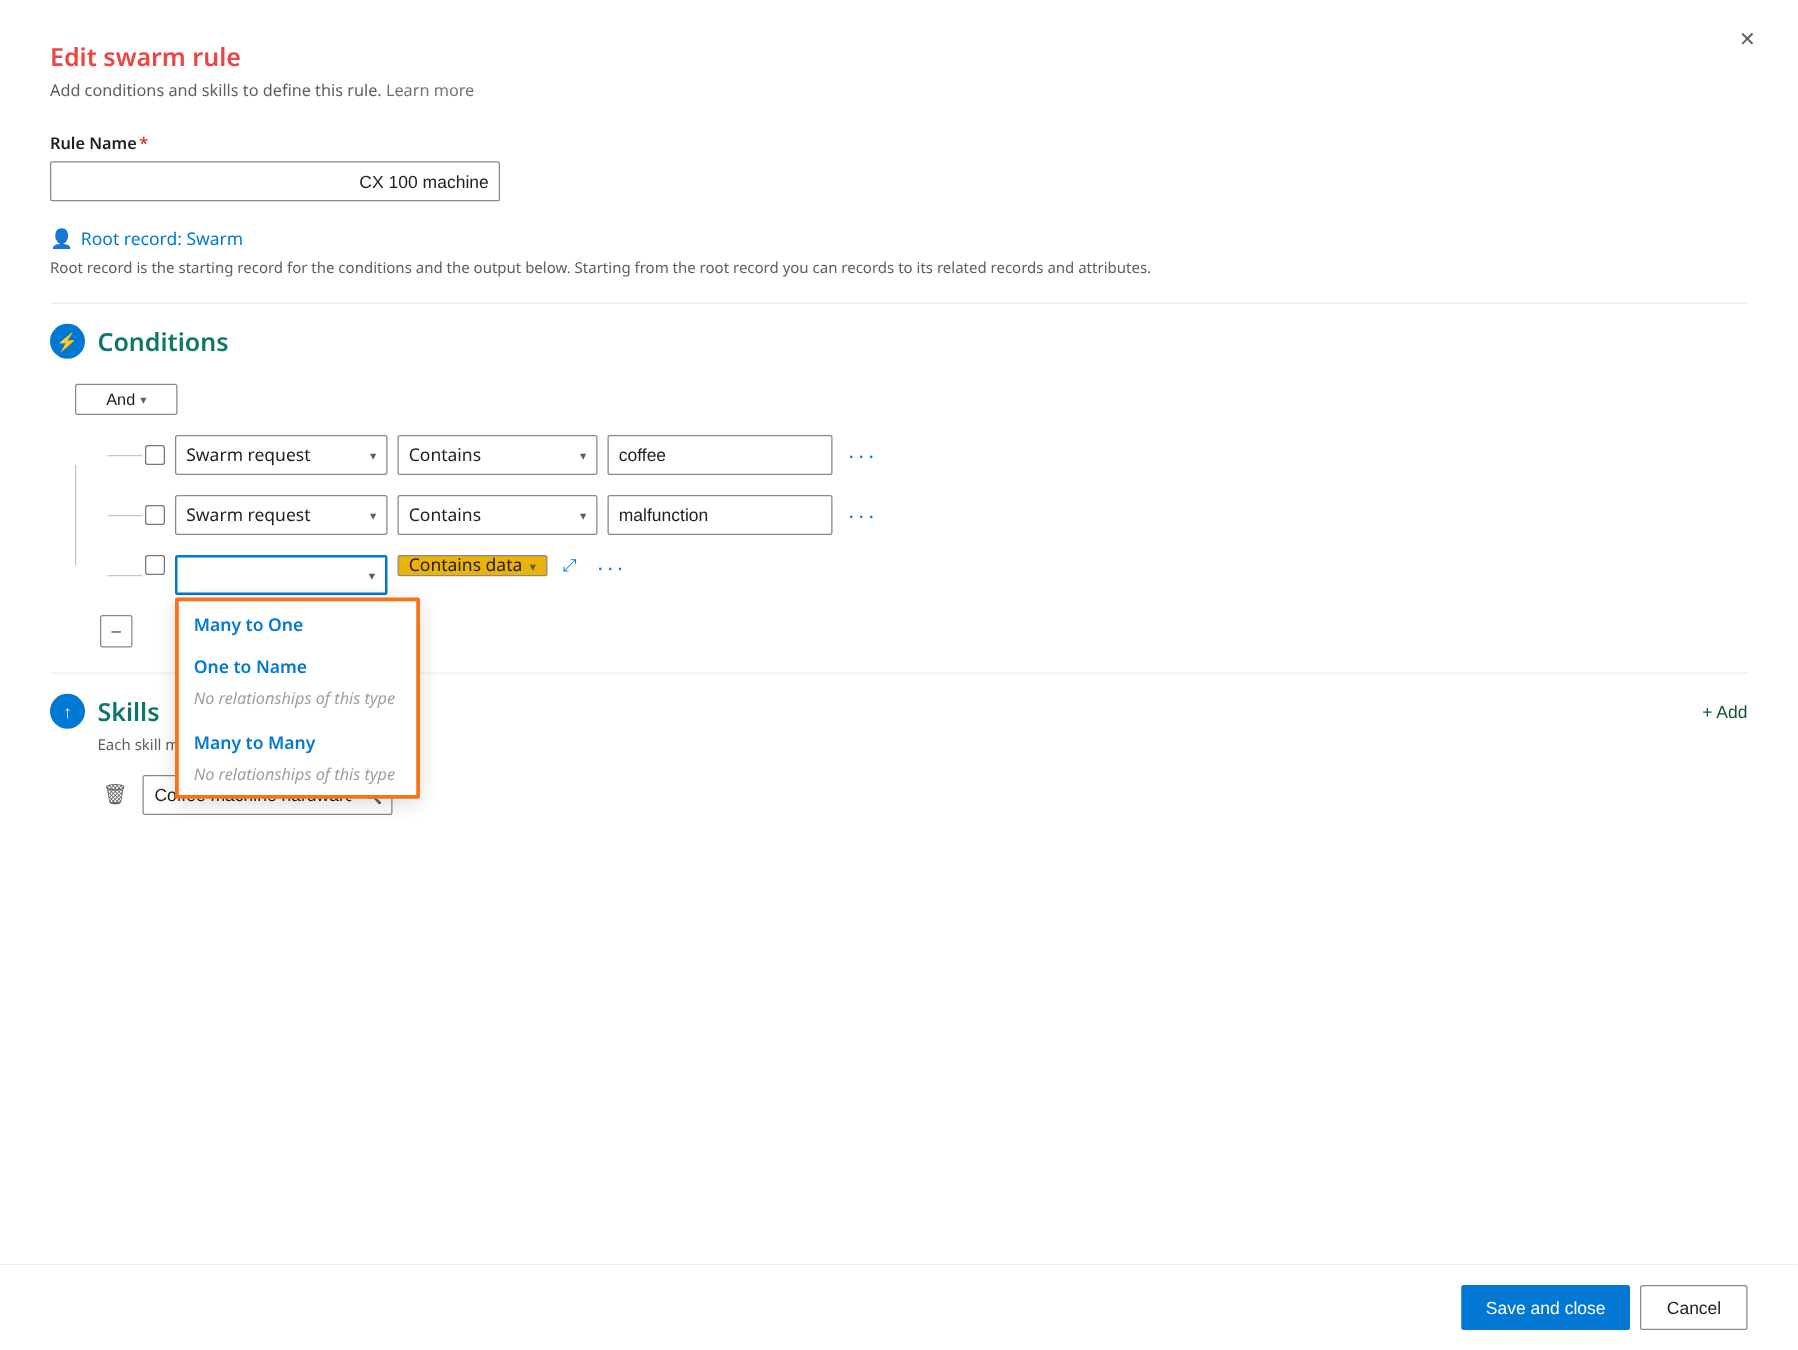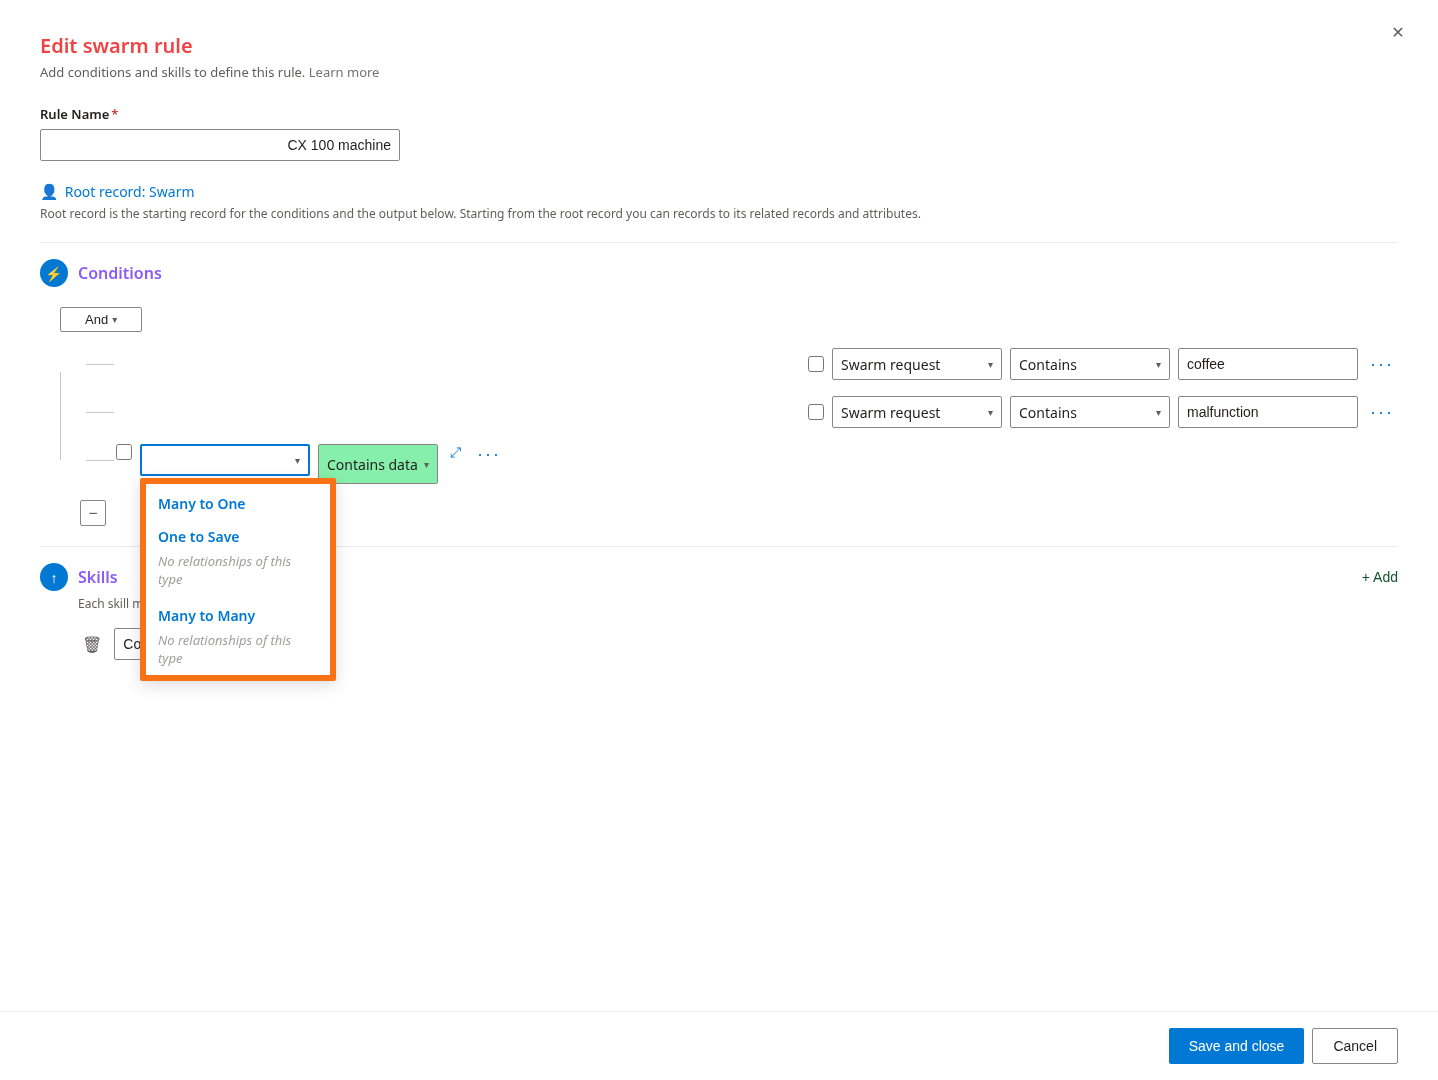--- a/index.html
+++ b/index.html
@@ -122,23 +122,23 @@
       border-radius: 50%;
       display: flex;
       align-items: center;
       justify-content: center;
       color: white;
       font-size: 14px;
       flex-shrink: 0;
     }
 
     .section-title {
-      font-size: 16px;
+      font-size: 20px;
       font-weight: 600;
-      color: #8b5cf6;
+      color: #0f766e;
     }
 
     .conditions-area {
       padding-left: 20px;
     }
 
     .and-button {
       display: inline-flex;
       align-items: center;
       gap: 4px;
@@ -152,21 +152,20 @@
       margin-bottom: 16px;
     }
 
     .condition-row {
       display: flex;
       align-items: center;
       gap: 8px;
       margin-bottom: 16px;
       padding-left: 40px;
       position: relative;
-      justify-content: flex-end;
     }
 
     .condition-row::before {
       content: '';
       position: absolute;
       left: 10px;
       top: 50%;
       width: 28px;
       height: 1px;
       background: #c8c6c4;
@@ -230,21 +229,21 @@
       align-items: center;
       letter-spacing: 2px;
     }
 
     
     .dropdown-popup {
       position: absolute;
       top: 100%;
       left: 0;
       background: #fff;
-      border: 6px solid #f97316;
+      border: 3px solid #f97316;
       box-shadow: 0 4px 16px rgba(0,0,0,0.14);
       z-index: 100;
       width: 196px;
       border-radius: 2px;
       margin-top: 2px;
     }
 
     .dropdown-popup-item {
       padding: 8px 12px;
       cursor: pointer;
@@ -284,26 +283,26 @@
       width: 28px;
       height: 1px;
       background: #c8c6c4;
     }
 
     .field-dropdown-wrapper {
       position: relative;
     }
 
     .contains-data-btn {
-      height: 40px;
+      height: 17px;
       border: 1px solid #8a8886;
       border-radius: 2px;
       padding: 0 8px;
       font-size: 14px;
-      background: #86efac;
+      background: #eab308;
       cursor: pointer;
       display: flex;
       align-items: center;
       gap: 6px;
       color: #201f1e;
       justify-content: space-between;
     }
 
     .expand-icon-btn {
       background: none;
@@ -595,21 +594,21 @@
         <input type="checkbox" class="condition-checkbox" style="">
         <div class="field-dropdown-wrapper">
           <div class="dropdown-select field-dropdown" style="border: 2px solid #0078d4; background: #fff; width: 170px;">
             <span>&nbsp;</span>
             <span class="dropdown-arrow">▾</span>
           </div>
 
           <div class="dropdown-popup">
             <div class="dropdown-popup-scroll">
               <div class="dropdown-popup-item category-header">Many to One</div>
-              <div class="dropdown-popup-item category-header">One to Save</div>
+              <div class="dropdown-popup-item category-header">One to Name</div>
               <div class="dropdown-popup-item no-relationships">No relationships of this type</div>
               <div class="dropdown-popup-item category-header">Many to Many</div>
               <div class="dropdown-popup-item no-relationships">No relationships of this type</div>
             </div>
           </div>
         </div>
         <div class="contains-data-btn">
           <span>Contains data</span>
           <span class="dropdown-arrow">▾</span>
         </div>

